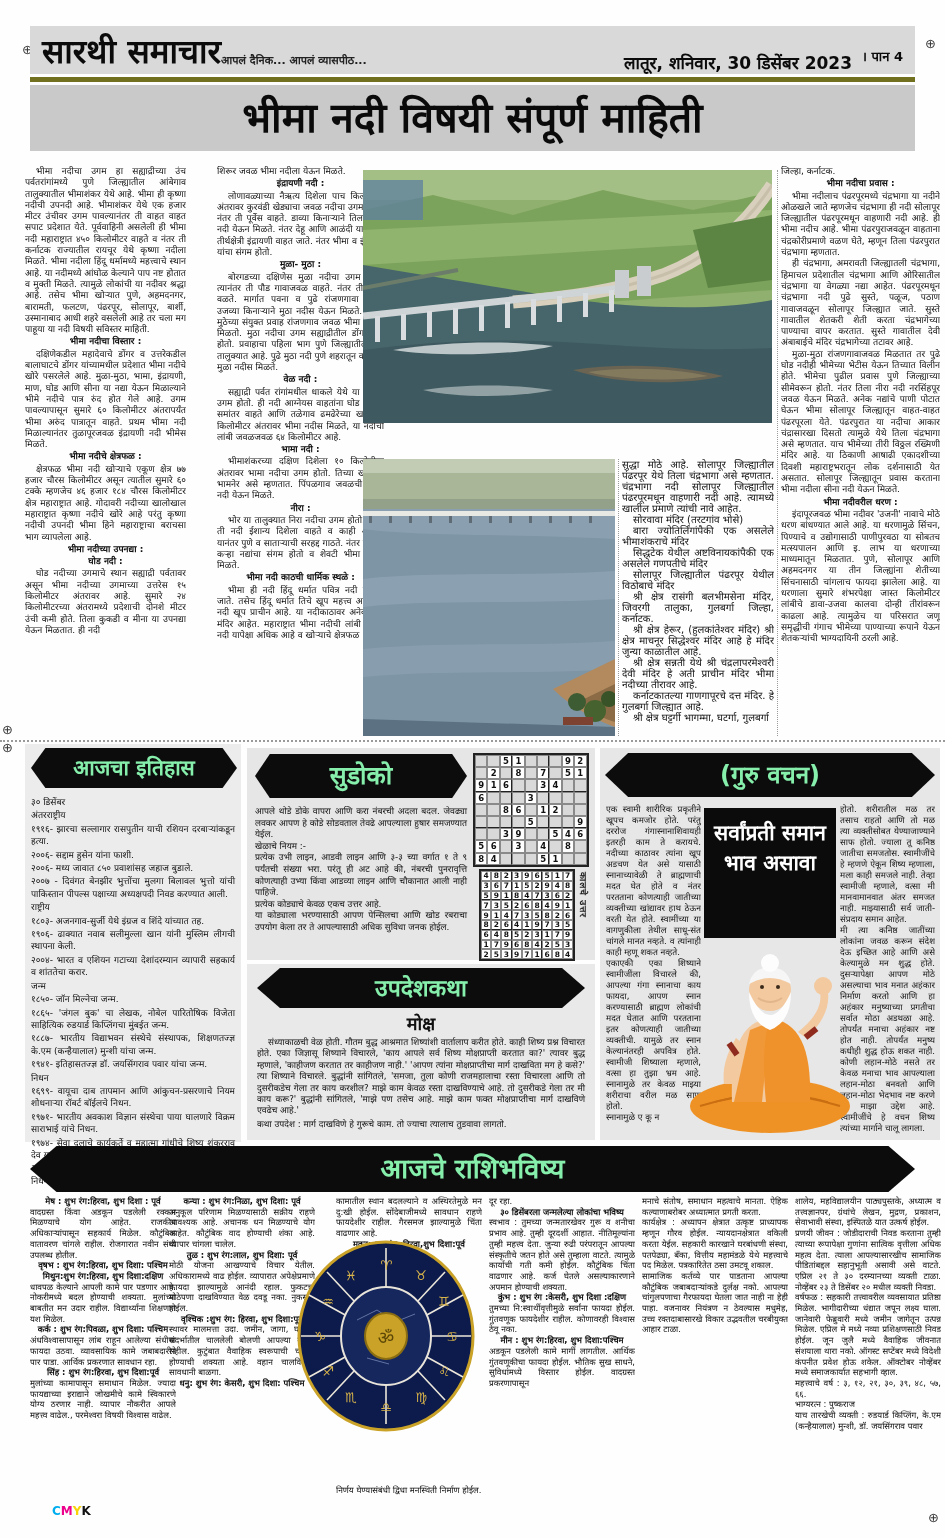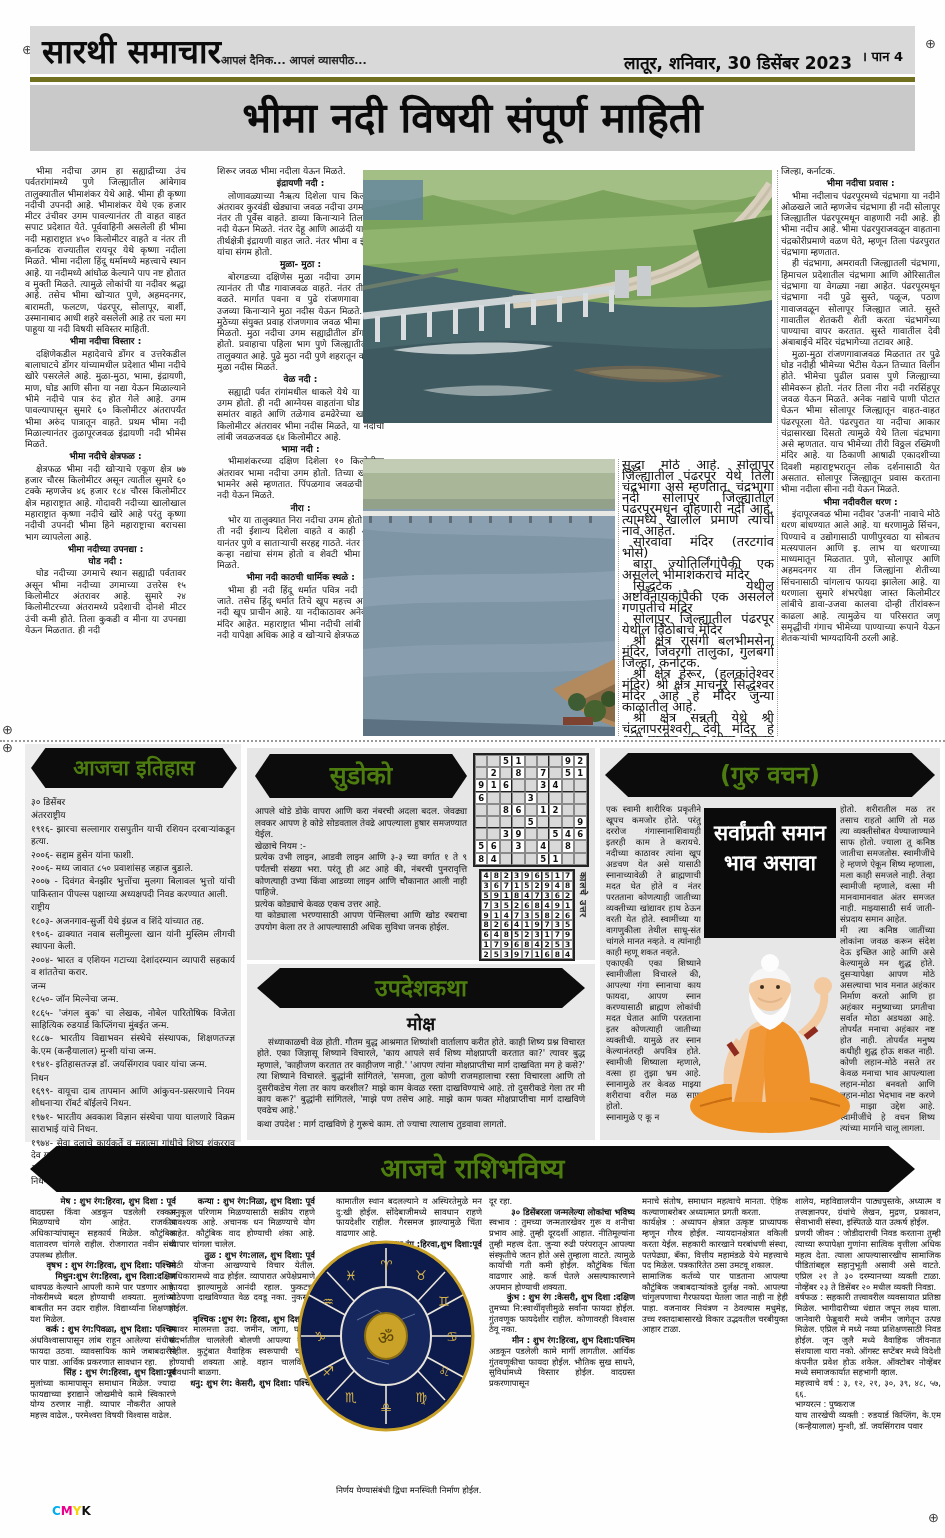--- a/index.html
+++ b/index.html
@@ -17,21 +17,21 @@
   #oliverule{left:30px;top:77px;width:885px;height:5px;background:#70701e;}
   #headband{left:30px;top:85px;width:885px;height:66px;background:#c9c9c9;}
   #headline{width:100%;text-align:center;font-size:41px;font-weight:800;line-height:66px;color:#0a0a0a;}
   .col{position:absolute;overflow:hidden;font-size:9px;line-height:11.3px;text-align:justify;}
   .col .p{text-indent:11px;}
   .col .pc{text-indent:0;}
   .col .h{font-weight:bold;text-align:center;text-indent:0;margin:1px 0;}
   .hdot{position:absolute;border-top:2px dotted #9a9a9a;}
   .vdot{position:absolute;border-left:1px dotted #9a9a9a;}
   .photo{position:absolute;overflow:hidden;background:#7d93a3;}
-  .ribbon{background:#0c0c0c;color:#4d7c0f;font-weight:bold;text-align:center;
+  .ribbon{background:#0c0c0c;color:#86efac;font-weight:bold;text-align:center;
           clip-path:polygon(0 50%,7% 0,93% 0,100% 50%,93% 100%,7% 100%);}
   #histbox{left:25px;top:744px;width:216px;height:398px;background:#ececec;box-sizing:border-box;padding:4px 6px;}
   #histbanner{width:206px;height:40px;font-size:21px;line-height:40px;margin:0 auto;}
   #histitems{margin-top:8px;font-size:9px;line-height:12.4px;text-align:justify;}
   #histitems .li{margin-bottom:1px;}
   #sudokubox{left:247px;top:748px;width:348px;height:212px;background:#e6e6e6;}
   #sudokubanner{position:absolute;left:8px;top:6px;width:212px;height:44px;font-size:25px;line-height:44px;}
   #sudointro{position:absolute;left:8px;top:58px;width:212px;font-size:8.8px;line-height:11.6px;text-align:justify;}
   .sgrid{position:absolute;display:grid;background:#fff;border:2px solid #222;}
   .sgrid div{border:0.5px solid #8a8a8a;display:flex;align-items:center;justify-content:center;font-weight:bold;color:#111;}
@@ -45,21 +45,21 @@
   #guruquote{position:absolute;left:104px;top:60px;width:132px;height:130px;background:#0b0b0b;color:#fff;
              font-size:21px;font-weight:bold;text-align:center;line-height:30px;padding-top:10px;box-sizing:border-box;}
   #updbox{left:247px;top:964px;width:348px;height:176px;background:#e9e9e9;box-sizing:border-box;padding:4px 10px;}
   #updbanner{width:328px;height:40px;font-size:23px;line-height:40px;margin:0 auto;}
   #updsub{text-align:center;font-size:18px;font-weight:bold;margin:3px 0 2px 0;}
   #updbody{font-size:8.8px;line-height:11.4px;text-align:justify;}
   #updbody .p{text-indent:11px;margin-bottom:2px;}
   #rashibanner{left:30px;top:1146px;width:885px;height:46px;font-size:27px;line-height:46px;
                clip-path:polygon(0 50%,3% 0,97% 0,100% 50%,97% 100%,3% 100%);}
   .rcol{position:absolute;top:1196px;width:146px;height:312px;font-size:8.4px;line-height:10.7px;text-align:justify;overflow:hidden;}
-  .rcol .h{font-weight:bold;text-align:right;text-indent:0;}
+  .rcol .h{font-weight:bold;text-align:center;text-indent:0;}
   .gap{width:100%;}
 </style>
 </head>
 <body>
 
 <div id="page">
 
   <span class="reg" style="left:22px;top:42px;">⊕</span>
   <span class="reg" style="left:925px;top:36px;">⊕</span>
   <span class="reg" style="left:2px;top:722px;">⊕</span>
@@ -100,21 +100,21 @@
       <div class="p">बोरगडच्या दक्षिणेस मुळा नदीचा उगम होतो. त्यानंतर ती पौड गावाजवळ वाहते. नंतर ती पूर्वेस वळते. मार्गात पवना व पुढे रांजणगावा जवळ उजव्या किनाऱ्याने मुठा नदीस येऊन मिळते. मुळा-मुठेच्या संयुक्त प्रवाह रांजणगाव जवळ भीमा नदीला मिळतो. मुठा नदीचा उगम सह्याद्रीतील डोंगरामध्ये होतो. प्रवाहाचा पहिला भाग पुणे जिल्ह्यातील भोर तालुक्यात आहे. पुढे मुठा नदी पुणे शहरातून वाहते व मुळा नदीस मिळते.</div>
       <div class="h">वेळ नदी :</div>
       <div class="p">सह्याद्री पर्वत रांगांमधील धाकले येथे या नदीचा उगम होतो. ही नदी आग्नेयस वाहतांना घोड नदीला समांतर वाहते आणि तळेगाव ढमढेरेच्या खाली ८ किलोमीटर अंतरावर भीमा नदीस मिळते, या नदीची लांबी जवळजवळ ६४ किलोमीटर आहे.</div>
       <div class="h">भामा नदी :</div>
       <div class="p">भीमाशंकरच्या दक्षिण दिशेला १० किलोमीटर अंतरावर भामा नदीचा उगम होतो. तिच्या खोऱ्यास भामनेर असे म्हणतात. पिंपळगाव जवळची भीमा नदी येऊन मिळते.</div>
       <div class="h">नीरा :</div>
       <div class="p">भोर या तालुक्यात निरा नदीचा उगम होतो. तेथून ती नदी ईशान्य दिशेला वाहते व काही अंतर्गत यानंतर पुणे व साताऱ्याची सरहद्द गाठते. नंतर नीरा व कऱ्हा नद्यांचा संगम होतो व शेवटी भीमा नदीस मिळते.</div>
       <div class="h">भीमा नदी काठची धार्मिक स्थळे :</div>
       <div class="p">भीमा ही नदी हिंदू धर्मात पवित्र नदी मानली जाते. तसेच हिंदू धर्मात तिचे खूप महत्त्व आहे. ही नदी खूप प्राचीन आहे. या नदीकाठावर अनेक हिंदू मंदिर आहेत. महाराष्ट्रात भीमा नदीची लांबी कृष्णा नदी यापेक्षा अधिक आहे व खोऱ्याचे क्षेत्रफळ</div>
     </div>
-  <div class="col" style="left:622px;top:459px;width:152px;height:278px;font-size:13px;line-height:11px;">
+  <div class="col" style="left:622px;top:459px;width:152px;height:278px;font-size:10px;line-height:11px;">
       <div class="pc">सुद्धा मोठे आहे. सोलापूर जिल्ह्यातील पंढरपूर येथे तिला चंद्रभागा असे म्हणतात. चंद्रभागा नदी सोलापूर जिल्ह्यातील पंढरपूरमधून वाहणारी नदी आहे. त्यामध्ये खालील प्रमाणे त्यांची नावे आहेत.</div>
       <div class="p">सोरवावा मंदिर (तरटगांव भोसे)</div>
       <div class="p">बारा ज्योतिर्लिंगांपैकी एक असलेले भीमाशंकराचे मंदिर</div>
       <div class="p">सिद्धटेक येथील अष्टविनायकांपैकी एक असलेले गणपतीचे मंदिर</div>
       <div class="p">सोलापूर जिल्ह्यातील पंढरपूर येथील विठोबाचे मंदिर</div>
       <div class="p">श्री क्षेत्र रासंगी बलभीमसेना मंदिर, जिवरगी तालुका, गुलबर्गा जिल्हा, कर्नाटक.</div>
       <div class="p">श्री क्षेत्र हेरूर, (हुलकांतेश्वर मंदिर) श्री क्षेत्र माचनूर सिद्धेश्वर मंदिर आहे हे मंदिर जुन्या काळातील आहे.</div>
       <div class="p">श्री क्षेत्र सन्नती येथे श्री चंद्रलापरमेश्वरी देवी मंदिर हे अती प्राचीन मंदिर भीमा नदीच्या तीरावर आहे.</div>
       <div class="p">कर्नाटकातल्या गाणगापूरचे दत्त मंदिर. हे गुलबर्गा जिल्ह्यात आहे.</div>
       <div class="p">श्री क्षेत्र घट्टर्गी भागम्मा, घटर्गा, गुलबर्गा</div>

